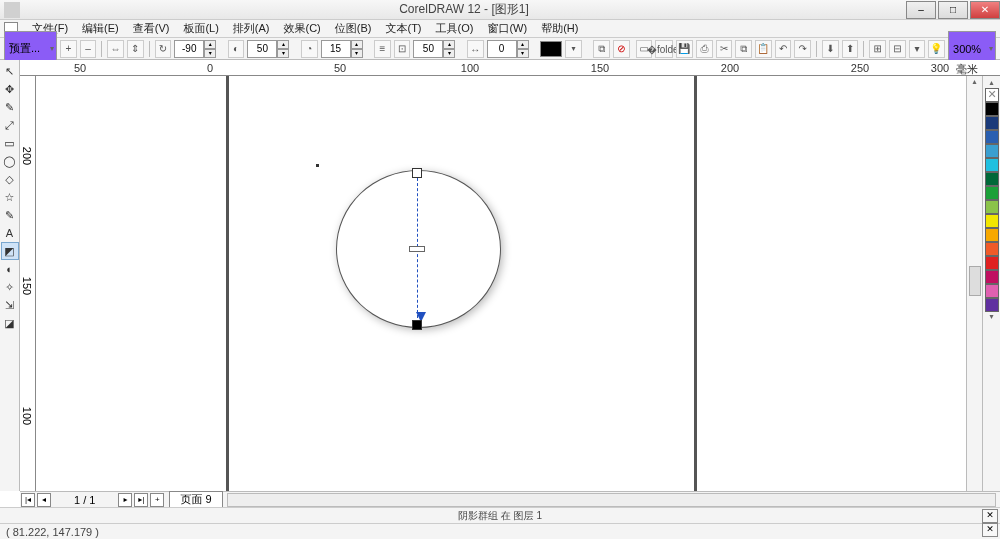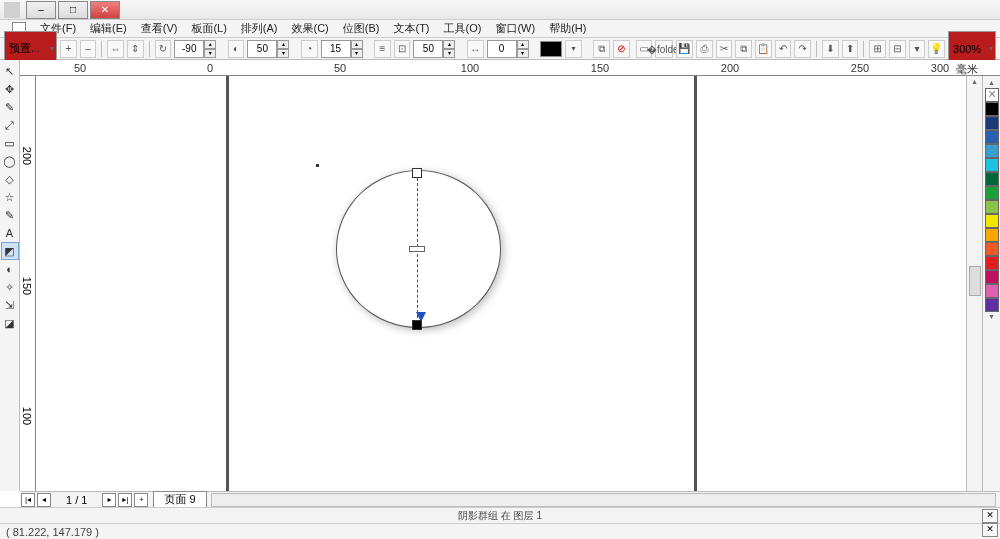--- a/index.html
+++ b/index.html
@@ -4,25 +4,25 @@
 <style>
 * { margin:0; padding:0; box-sizing:border-box; font-family:"Microsoft YaHei",SimSun,Arial,sans-serif; font-size:11px; }
 body { background:#fff; width:1000px; height:539px; overflow:hidden; position:relative; }
 .titlebar { height:20px; background:linear-gradient(#f7f7f7,#e8e8e8); display:flex; align-items:center; border-bottom:1px solid #ccc; }
 .titlebar .icon { width:16px; height:16px; margin:0 4px; background:#d0d0d0; }
 .titlebar .title { flex:1; text-align:center; color:#444; font-size:12px; }
 .winbtns { display:flex; }
 .winbtn { width:30px; height:18px; border:1px solid #888; margin-left:2px; display:flex; align-items:center; justify-content:center; font-size:10px; cursor:pointer; }
 .winbtn.min,.winbtn.max { background:linear-gradient(#f0f0f0,#dcdcdc); }
 .winbtn.close { background:linear-gradient(#f08080,#d04040); color:#fff; }
-.menubar { height:18px; background:#f4f4f4; border-bottom:1px solid #ccc; display:flex; align-items:center; padding:0 12px; gap:14px; }
+.menubar { height:18px; background:#f4f4f4; border-bottom:1px solid #ccc; display:flex; align-items:center; padding:0 4px; gap:14px; }
 .menubar .docicon { width:14px;height:14px;border:1px solid #888;background:#fff; }
 .menuitem { color:#222; cursor:pointer; }
 .propbar { height:22px; background:#f4f4f4; border-bottom:1px solid #bbb; display:flex; align-items:center; padding:0 4px; gap:3px; }
-.sel { border:1px solid #999; background:#b91c1c; height:36px; padding:0 14px 0 4px; position:relative; font-size:10px; display:flex; align-items:center; cursor:pointer; }
+.sel { border:1px solid #999; background:#8b5cf6; height:36px; padding:0 14px 0 4px; position:relative; font-size:10px; display:flex; align-items:center; cursor:pointer; }
 .sel::after { content:"▾"; position:absolute; right:2px; font-size:8px; color:#666; }
 .tbtn { width:18px;height:18px;border:1px solid #ccc;background:#f8f8f8;display:flex;align-items:center;justify-content:center;color:#555;cursor:pointer;font-size:10px; }
 .spin { display:flex; align-items:center; }
 .spin input { width:30px;height:18px;border:1px solid #999;text-align:center;font-size:10px; }
 .spin .ud { display:flex;flex-direction:column; }
 .spin .ud span { width:12px;height:9px;border:1px solid #999;background:#eee;font-size:6px;text-align:center;line-height:7px;cursor:pointer; }
 .swatch { width:24px;height:16px;border:1px solid #888;background:#000;cursor:pointer; }
 .gap { width:6px; }
 .biggap { flex:1; }
 .sep { width:1px;height:16px;background:#bbb;margin:0 2px; }
@@ -48,34 +48,35 @@
 .slider { position:absolute; left:373px; top:170px; width:16px;height:6px;border:1px solid #666;background:#fff; }
 .dot { position:absolute; left:280px; top:88px; width:3px;height:3px;background:#333; }
 .rscroll { width:16px; background:#f4f4f4; border-left:1px solid #bbb; position:relative; }
 .state { width:14px;height:8px;margin:1px auto;font-size:8px;text-align:center;color:#666; }
 .thumb { position:absolute; left:2px; top:190px; width:12px;height:30px;background:#ddd;border:1px solid #aaa; }
 .palette { width:18px; background:#f4f4f4; border-left:1px solid #bbb; display:flex;flex-direction:column;align-items:center;padding-top:2px;gap:0; }
 .pal { width:14px;height:14px;border:1px solid #666;cursor:pointer; }
 .palarrow { font-size:8px;color:#666;text-align:center;height:10px; }
 .btmnav { position:absolute; left:20px; right:0; bottom:32px; height:16px; background:#f4f4f4; border-top:1px solid #bbb; display:flex; align-items:center; font-size:10px; }
 .navbtn { width:14px;height:14px;border:1px solid #888;background:#fff;text-align:center;line-height:12px;cursor:pointer;font-size:8px;margin:0 1px; }
-.pgnum { padding:0 14px; }
+.pgnum { padding:0 22px; }
 .pagetab { padding:0 10px; border:1px solid #888; background:#fff; margin-left:4px; }
 .hscroll { flex:1; height:14px; background:#eee; border:1px solid #bbb; margin:0 4px; position:relative; }
 .status1 { position:absolute; left:0; right:0; bottom:16px; height:16px; background:#f4f4f4; border-top:1px solid #ccc; text-align:center; line-height:16px; font-size:10px; color:#444; }
 .status2 { position:absolute; left:0; right:0; bottom:0; height:16px; background:#f4f4f4; border-top:1px solid #ccc; display:flex; align-items:center; padding:0 6px; font-size:10px; color:#444; }
 .xbtns { position:absolute; right:2px; bottom:2px; display:flex; flex-direction:column; }
 .xbtns span { width:16px;height:14px;border:1px solid #888;background:#f8f8f8;text-align:center;font-size:9px;cursor:pointer; }
 .cornerbox { position:absolute; left:0; top:0; width:16px;height:16px;background:#f0f0f0;border-right:1px solid #888;border-bottom:1px solid #888; }
 </style>
 </head>
 <body>
 
 <div class="titlebar">
   <div class="icon"></div>
+  <div class="title">CorelDRAW 12 - [图形1]</div>
   <div class="winbtns">
     <div class="winbtn min">–</div>
     <div class="winbtn max">□</div>
     <div class="winbtn close">✕</div>
   </div>
 </div>
 
 <div class="menubar">
   <div class="docicon"></div>
   <span class="menuitem">文件(F)</span>

